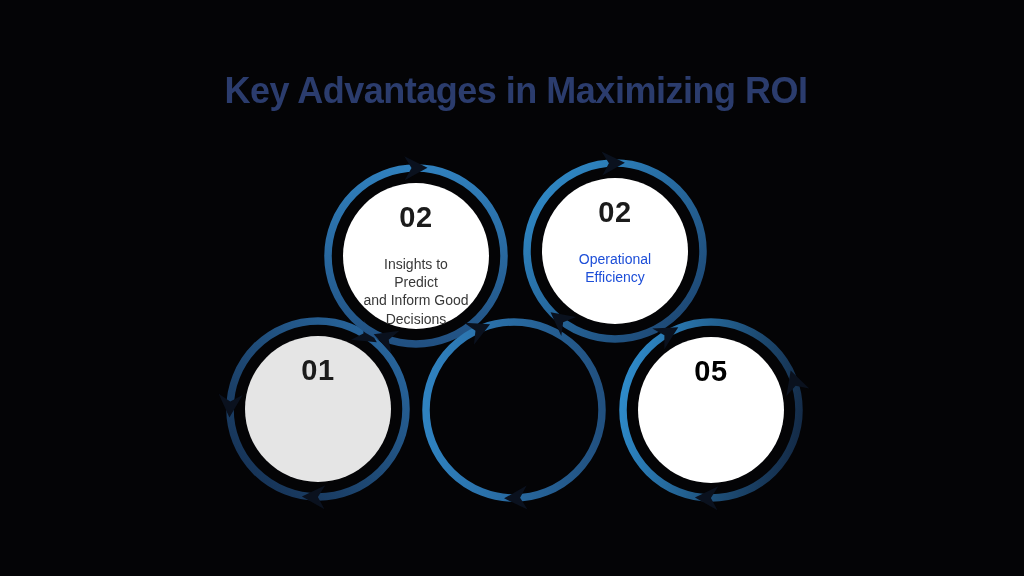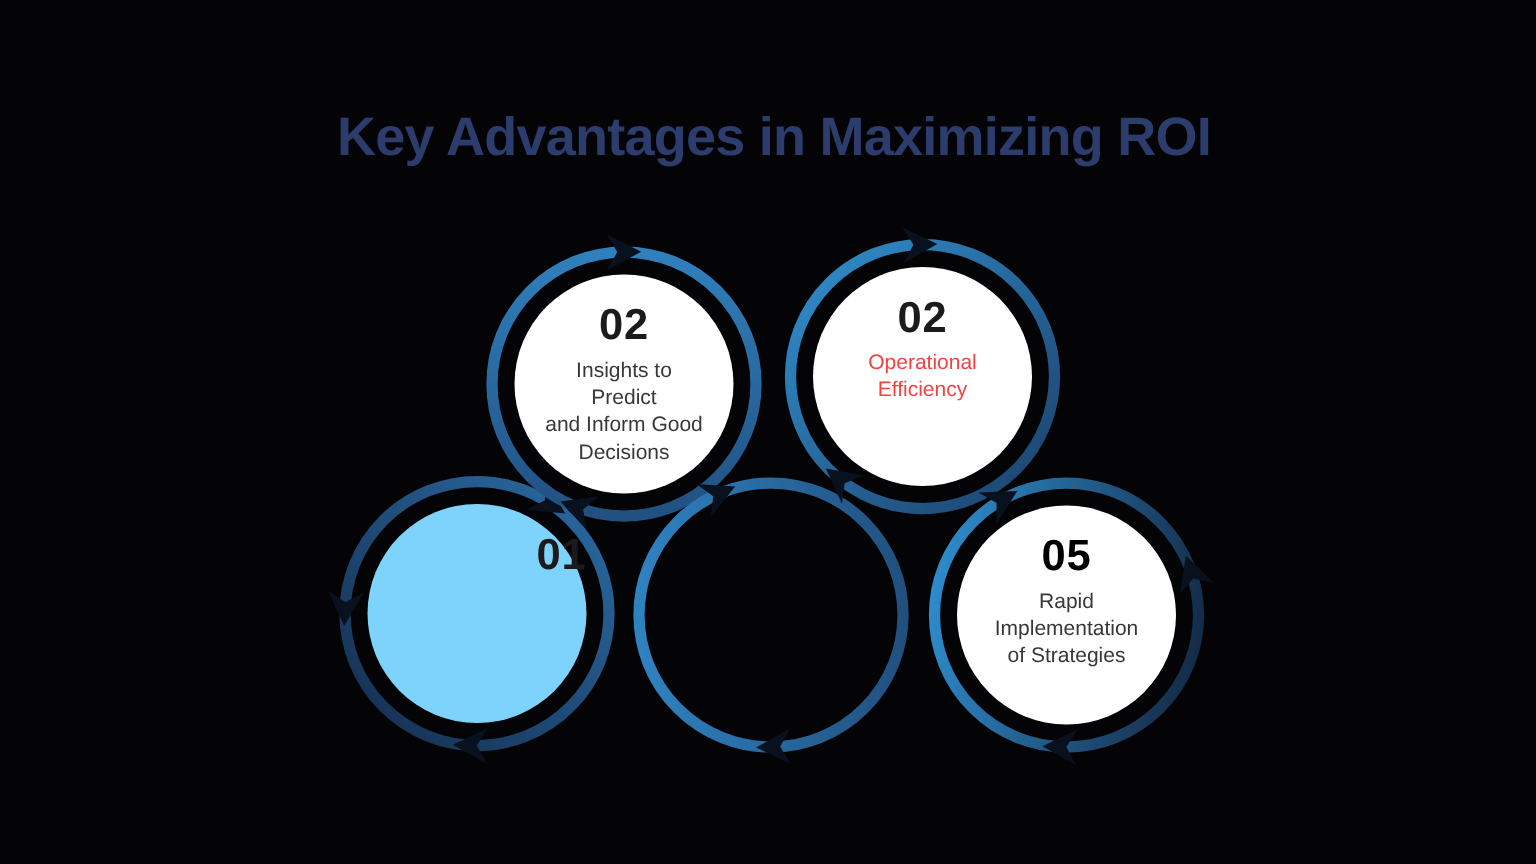--- a/index.html
+++ b/index.html
@@ -19,21 +19,21 @@
   .disc{
     position:absolute;left:32px;top:32px;width:146px;height:146px;
     border-radius:50%;background:#ffffff;text-align:center;
     box-sizing:border-box;padding-top:17px;
   }
   .num{
     font-size:29px;font-weight:700;line-height:34px;
     letter-spacing:0.5px;color:#1b1b1b;
   }
   .label{
-    margin-top:3px;font-size:14px;line-height:1.3;
+    margin-top:21px;font-size:14px;line-height:1.3;
     color:#383838;white-space:pre-line;
   }
 </style>
 </head>
 <body style="background: rgb(4, 4, 6);">
 
 <div class="stage" style="background: rgb(4, 4, 6);">
   <div class="title" style="color: rgb(43, 60, 109);">Key Advantages in Maximizing ROI</div>
   <div class="diagram">
       <div class="node" style="left: 213px; top: 304px;">
@@ -42,21 +42,21 @@
             <linearGradient id="rg0" x1="1" y1="0" x2="0" y2="1">
               <stop offset="0" stop-color="#2a6ca6"></stop>
               <stop offset="1" stop-color="#142c4c"></stop>
             </linearGradient>
           </defs>
           <circle cx="105" cy="105" r="88" fill="none" stroke="url(#rg0)" stroke-width="7.5"></circle>
           <path d="M13 0 L-10 -12 L-3 0 L-10 12 Z" fill="#0a111e" transform="translate(152.9 31.2) rotate(33)"></path>
           <path d="M13 0 L-10 -12 L-3 0 L-10 12 Z" fill="#0a111e" transform="translate(101.9 192.9) rotate(182)"></path>
           <path d="M13 0 L-10 -12 L-3 0 L-10 12 Z" fill="#0a111e" transform="translate(17.1 100.4) rotate(93)"></path>
         </svg>
-    <div class="disc" style="background: #7dd3fc; text-align: right;">
+    <div class="disc" style="background: #e5e5e5;">
       <div class="num" style="color: rgb(27, 27, 27);">01</div>
     </div>
   </div>
       <div class="node" style="left: 311px; top: 151px;">
     <svg class="ring" viewBox="0 0 210 210" width="210" height="210" xmlns="http://www.w3.org/2000/svg">
           <defs>
             <linearGradient id="rg1" x1="0.5" y1="0" x2="0.5" y2="1">
               <stop offset="0" stop-color="#3080bd"></stop>
               <stop offset="1" stop-color="#215081"></stop>
             </linearGradient>
@@ -93,38 +93,35 @@
               <stop offset="0" stop-color="#3190cf"></stop>
               <stop offset="1" stop-color="#1b3f69"></stop>
             </linearGradient>
           </defs>
           <circle cx="105" cy="105" r="88" fill="none" stroke="url(#rg3)" stroke-width="7.5"></circle>
           <path d="M13 0 L-10 -12 L-3 0 L-10 12 Z" fill="#0a111e" transform="translate(101.9 17.1) rotate(-2)"></path>
           <path d="M13 0 L-10 -12 L-3 0 L-10 12 Z" fill="#0a111e" transform="translate(50.8 174.3) rotate(218)"></path>
         </svg>
     <div class="disc" style="background: rgb(255, 255, 255);">
       <div class="num" style="color: rgb(27, 27, 27);">02</div>
-      <div class="label" style="color: #ef4444;">Operational
+      <div class="label" style="color: #1d4ed8;">Operational
 Efficiency</div>
     </div>
   </div>
       <div class="node" style="left: 606px; top: 305px;">
     <svg class="ring" viewBox="0 0 210 210" width="210" height="210" xmlns="http://www.w3.org/2000/svg">
           <defs>
             <linearGradient id="rg4" x1="0" y1="0.4" x2="1" y2="0.6">
               <stop offset="0" stop-color="#2e8ac9"></stop>
               <stop offset="1" stop-color="#142c49"></stop>
             </linearGradient>
           </defs>
           <circle cx="105" cy="105" r="88" fill="none" stroke="url(#rg4)" stroke-width="7.5"></circle>
           <path d="M13 0 L-10 -12 L-3 0 L-10 12 Z" fill="#0a111e" transform="translate(61.0 28.8) rotate(-30)"></path>
           <path d="M13 0 L-10 -12 L-3 0 L-10 12 Z" fill="#0a111e" transform="translate(188.7 77.8) rotate(-108)"></path>
           <path d="M13 0 L-10 -12 L-3 0 L-10 12 Z" fill="#0a111e" transform="translate(101.9 192.9) rotate(182)"></path>
         </svg>
     <div class="disc" style="background: rgb(255, 255, 255);">
       <div class="num" style="color: #000000;">05</div>
-      <div class="label" style="color: rgb(56, 56, 56);">Rapid
-Implementation
-of Strategies</div>
     </div>
   </div>
     </div>
 </div>
 
 </body></html>

